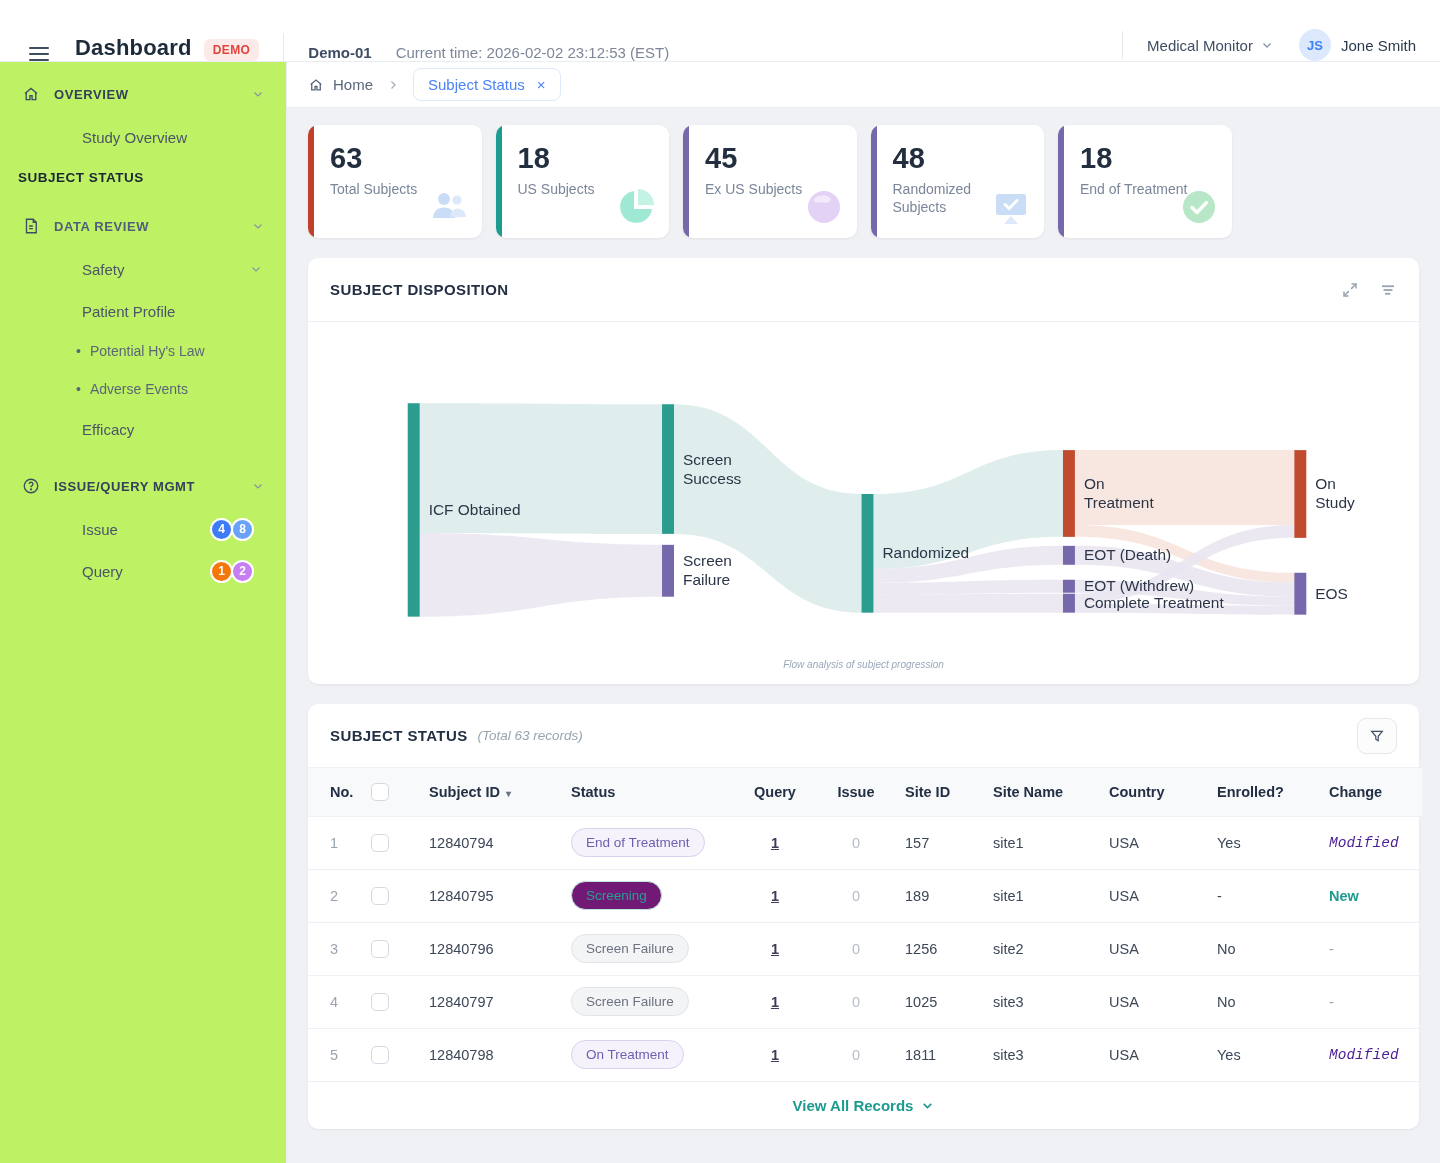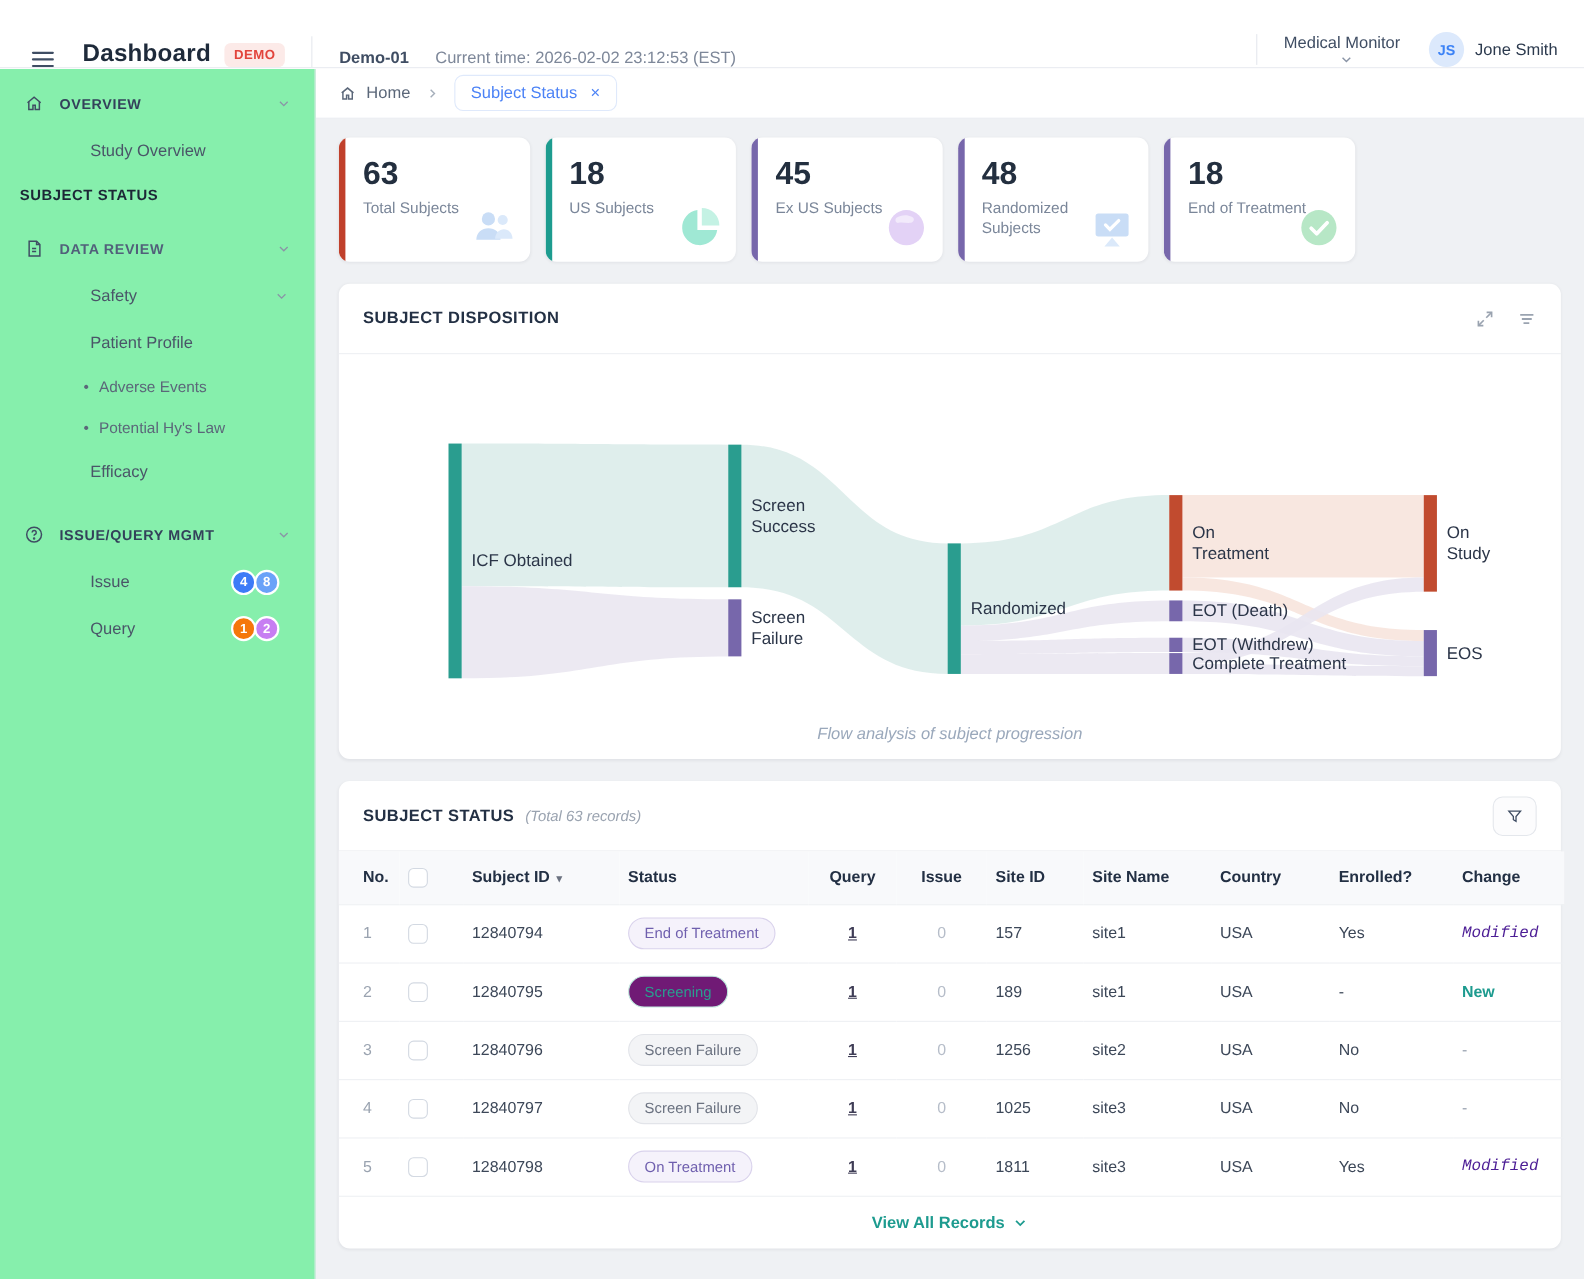--- a/index.html
+++ b/index.html
@@ -9,27 +9,27 @@
   
   .header { position:fixed; top:0; left:0; width:1440px; height:62px; background:#fff; border-bottom:1px solid #e9ecf1; display:flex; align-items:flex-end; z-index:10; }
   .hamburger { width:20px; height:14px; margin-left:29px; display:flex; flex-direction:column; justify-content:space-between; }
   .hamburger span { display:block; height:2px; background:#3f4d63; border-radius:2px; }
   .app-title { font-size:22px; font-weight:800; color:#1e2a3a; margin-left:26px; letter-spacing:.2px; }
   .demo-badge { background:#fceae8; color:#e2443c; font-size:12px; font-weight:800; border-radius:6px; padding:4px 9px; margin-left:12px; letter-spacing:.4px; }
   .hdr-divider { width:1px; height:28px; background:#e5e8ee; margin:0 24px; }
   .study-name { font-size:15px; font-weight:600; color:#3f4d63; margin-right:24px; }
   .current-time { font-size:15px; color:#7d8799; }
   .hdr-right { margin-left:auto; display:flex; align-items:center; padding-right:24px; }
-  .role { font-size:15px; color:#3f4d63; display:flex; align-items:center;flex-direction:column; }
+  .role { font-size:15px; color:#3f4d63; display:flex; align-items:center; }
   .chev { width:12px; height:12px; margin-left:8px; color:#8a94a6; }
   .avatar { width:32px; height:32px; border-radius:50%; background:#dce9fc; color:#3b82f6; font-size:13px; font-weight:700; display:flex; align-items:center; justify-content:center; margin:0 10px 0 26px; }
   .user-name { font-size:15px; color:#2c3a4e; }
 
   
-  .sidebar { position:fixed; top:62px; left:0; width:287px; height:1101px; background:#86efac; border-right:1px solid #e9ecf1; padding-top:10px; }
+  .sidebar { position:fixed; top:62px; left:0; width:287px; height:1101px; background:#bef264; border-right:1px solid #e9ecf1; padding-top:10px; }
   .side-section { height:44px; display:flex; align-items:center; padding:0 22px 0 22px; }
   .side-section .sicon { width:18px; height:18px; color:#3f4d63; margin-right:14px; flex:none; }
   .side-section .slabel { font-size:13px; font-weight:800; color:#33415a; letter-spacing:.6px; flex:1; }
   .side-section .slabel.dim { color:#51607a; }
   .side-item { height:42px; display:flex; align-items:center; padding-left:82px; font-size:15px; color:#4a5568; }
   .side-item.with-chev { padding-right:24px; }
   .side-item .flex1 { flex:1; }
   .side-active { height:38px; display:flex; align-items:center; padding-left:18px; font-size:13.5px; font-weight:800; color:#1c2736; letter-spacing:.5px; }
   .side-sub { height:38px; display:flex; align-items:center; padding-left:76px; font-size:14px; color:#5b6779; }
   .side-sub::before { content:"•"; margin-right:9px; color:#5b6779; }
@@ -64,21 +64,21 @@
   .card-label { font-size:14px; color:#7a8699; margin-top:6px; line-height:1.25; max-width:110px; }
   .card-icon { position:absolute; right:12px; bottom:10px; width:42px; height:42px; }
 
   
   .panel { background:#fff; border-radius:10px; box-shadow:0 1px 3px rgba(16,24,40,.06); margin-top:20px; }
   .panel-head { height:64px; display:flex; align-items:center; padding:0 22px; border-bottom:1px solid #eef0f3; }
   .panel-title { font-size:15px; font-weight:800; color:#233044; letter-spacing:.4px; }
   .panel-sub { font-size:13.5px; font-style:italic; color:#9aa3b0; margin-left:10px; }
   .panel-tools { margin-left:auto; display:flex; align-items:center; gap:20px; color:#9aa3b0; }
   .tool-icon { width:18px; height:18px; color:#9aa3b0; }
-  .caption { text-align:center; font-size:15px; font-style:italic; color:#9aa8bb; padding:4px 0 14px; }
+  .caption { text-align:center; font-size:10px; font-style:italic; color:#9aa8bb; padding:4px 0 14px; }
   #sankey { height:333px; }
   #sankey svg { display:block; }
 
   
   .filter-btn { width:40px; height:36px; border:1px solid #e4e7ec; border-radius:9px; background:#fcfcfd; display:flex; align-items:center; justify-content:center; color:#3f4d63; }
   .filter-btn svg { width:16px; height:16px; }
 
   
   table { width:100%; border-collapse:collapse; table-layout:fixed; }
   thead th { background:#f8f9fb; height:48px; font-size:14.5px; font-weight:700; color:#233044; text-align:left; padding-left:8px; }
@@ -152,22 +152,22 @@
         <polyline points="5 9 12 16 19 9"></polyline>
       </svg>
   </div>
   <div class="side-item with-chev" data-interactable="true">
     <span class="flex1" data-interactable="false">Safety</span>
     <svg class="chev" data-interactable="false" viewBox="0 0 24 24" fill="none" stroke="currentColor" stroke-width="2.4">
         <polyline points="5 9 12 16 19 9"></polyline>
       </svg>
   </div>
   <div class="side-item" data-interactable="true">Patient Profile</div>
+  <div class="side-sub" data-interactable="true">Potential Hy's Law</div>
   <div class="side-sub" data-interactable="true">Adverse Events</div>
-  <div class="side-sub" data-interactable="true">Potential Hy's Law</div>
   <div class="side-item" data-interactable="true">Efficacy</div>
 
   <div class="side-section mt14" data-interactable="true">
     <svg class="sicon" data-interactable="false" viewBox="0 0 24 24" fill="none" stroke="currentColor" stroke-width="1.8">
         <circle cx="12" cy="12" r="9"></circle>
         <path d="M9.6 9.4a2.5 2.5 0 1 1 3.4 2.4c-.8.35-1 .9-1 1.7"></path>
         <circle cx="12" cy="16.6" r="0.6" fill="currentColor"></circle>
       </svg>
     <span class="slabel" data-interactable="false">ISSUE/QUERY MGMT</span>
     <svg class="chev" data-interactable="false" viewBox="0 0 24 24" fill="none" stroke="currentColor" stroke-width="2.4">

